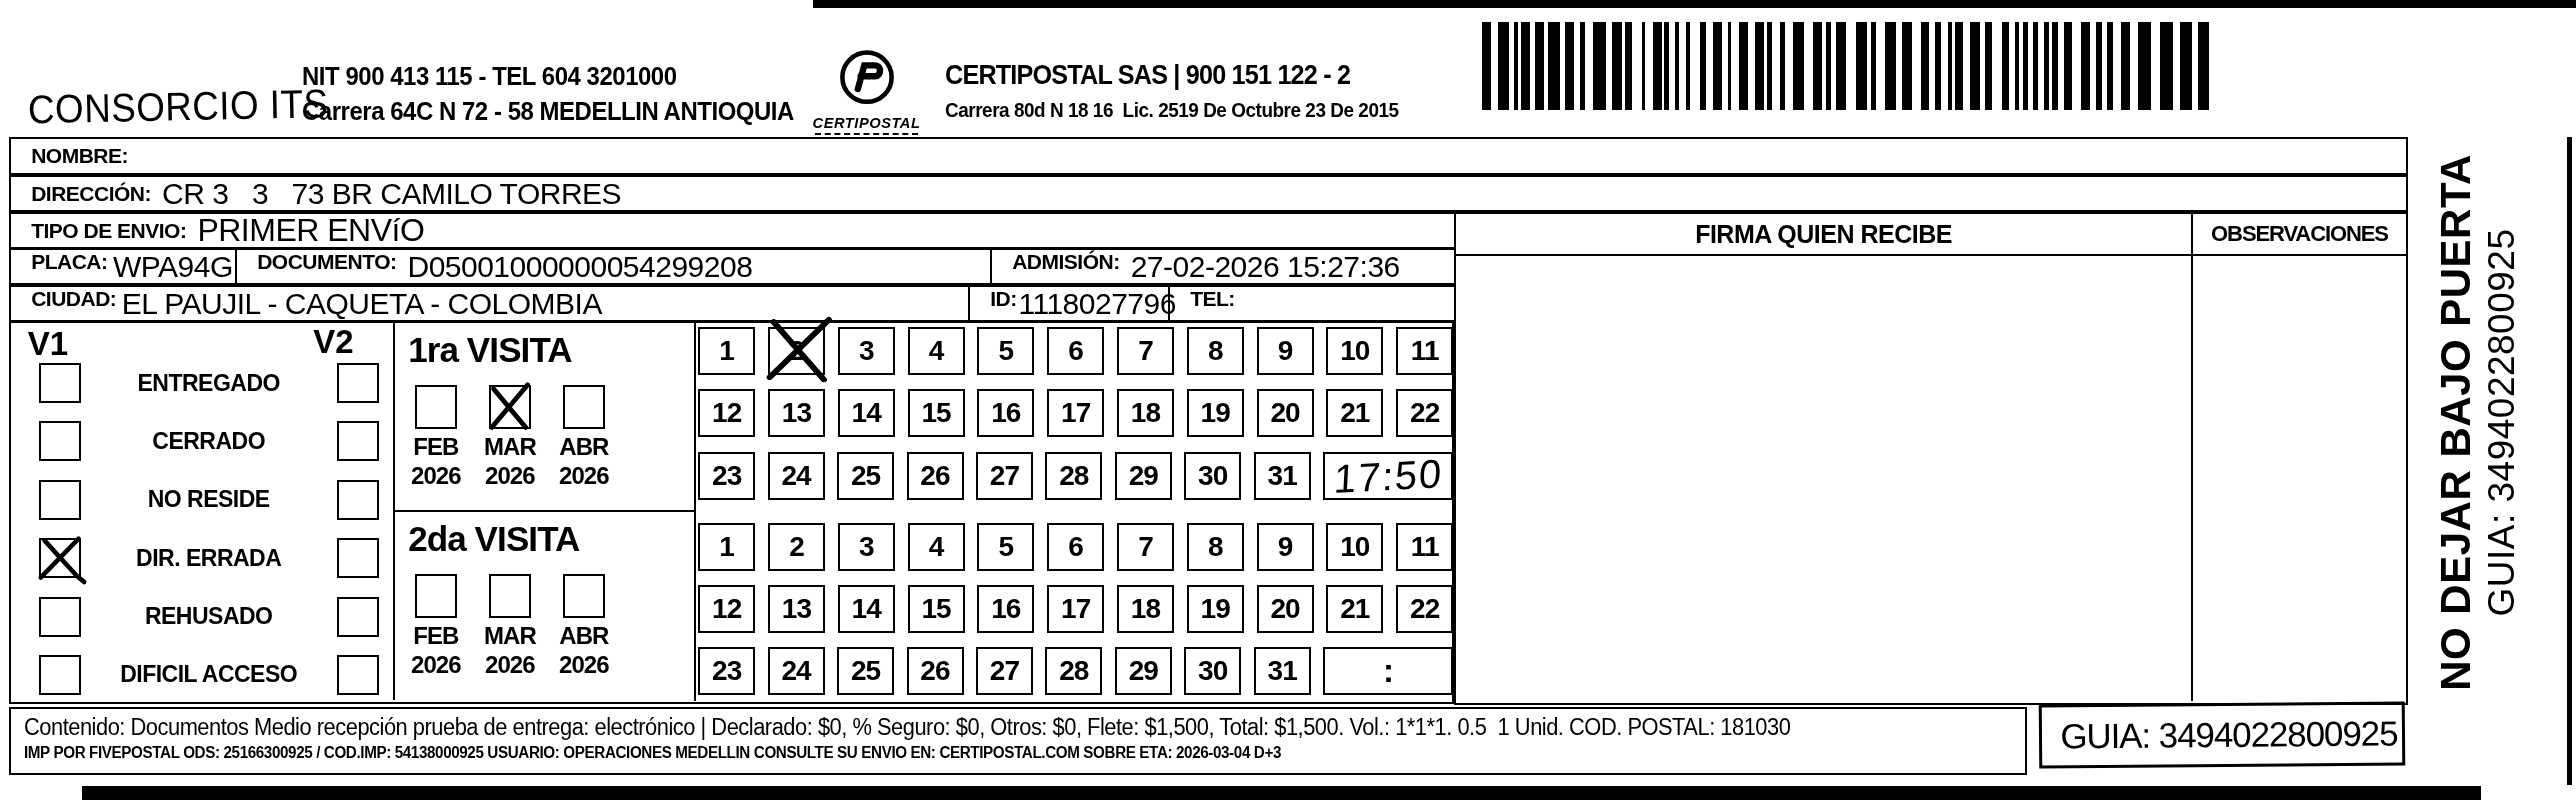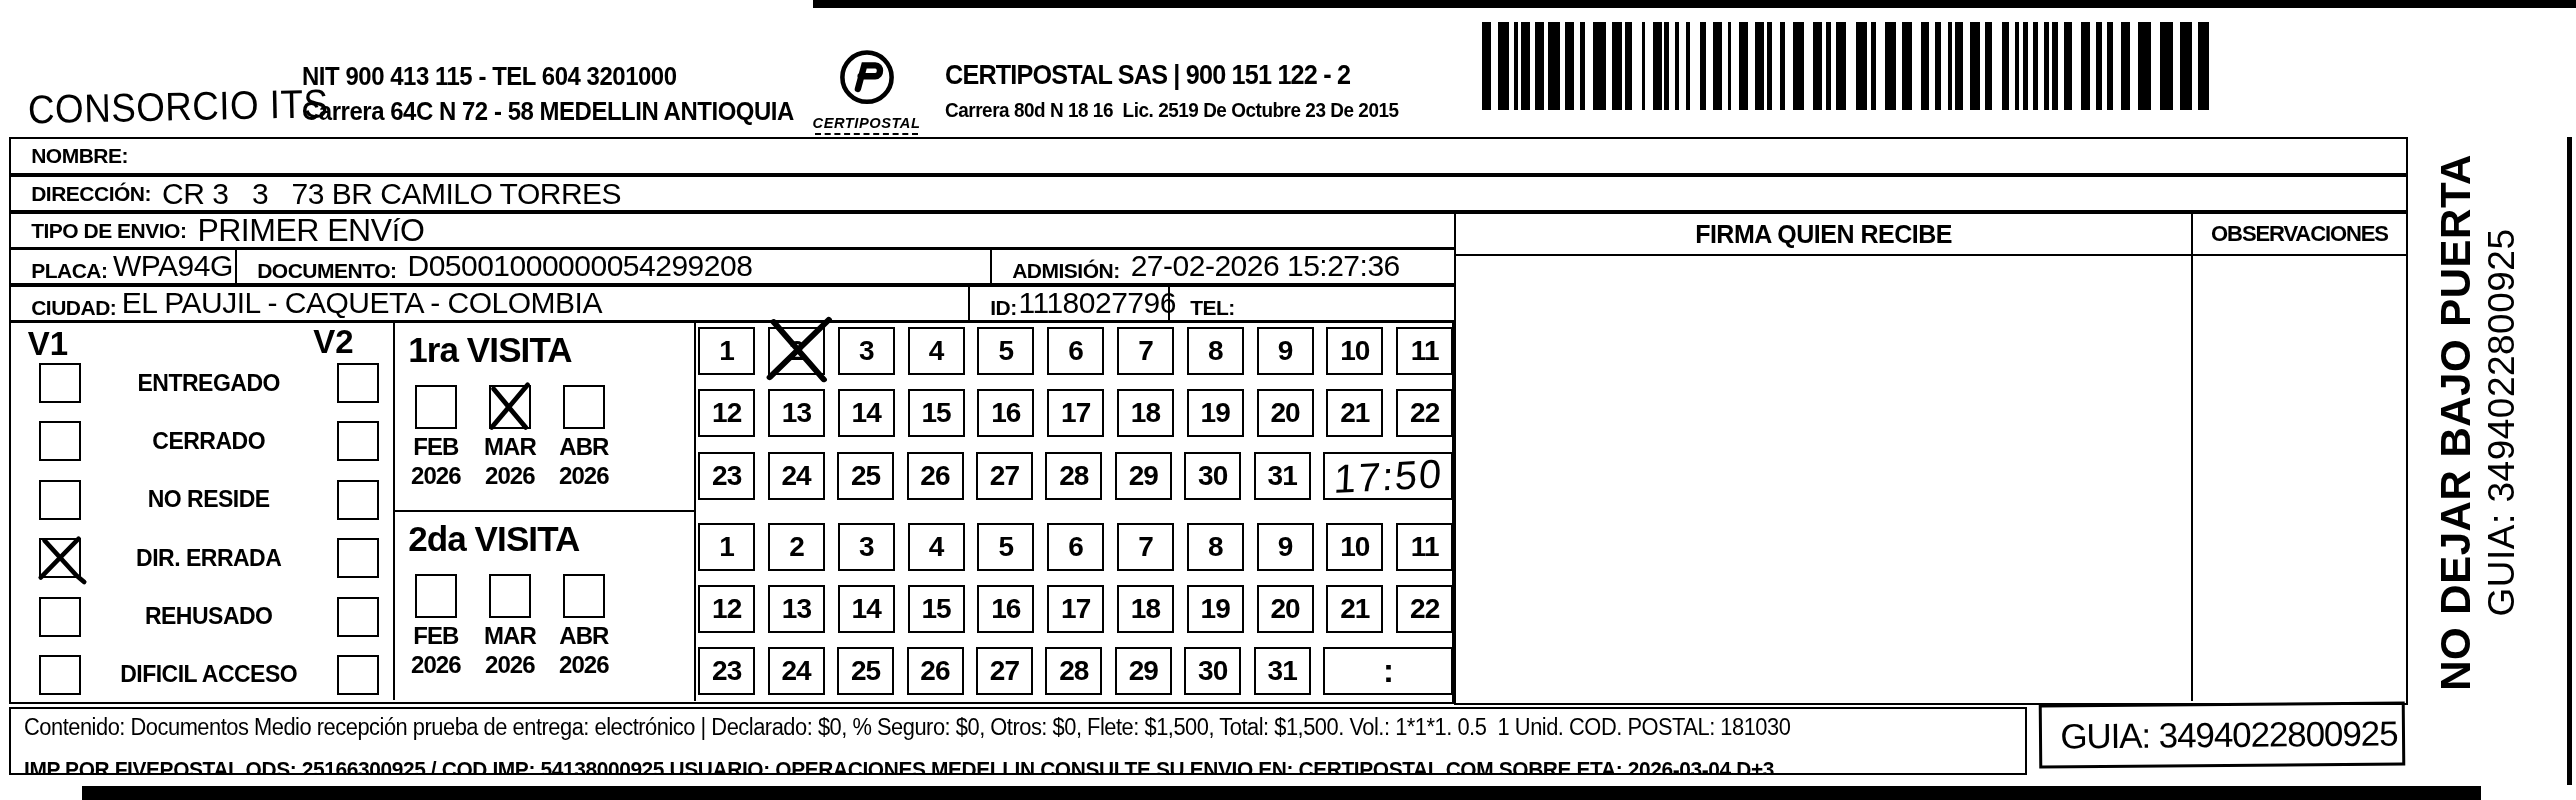--- a/index.html
+++ b/index.html
@@ -19,21 +19,21 @@
   .logo-text{font-size:14.7px;font-weight:700;letter-spacing:0.5px;margin-top:1.8px;}
   .logo-dash{margin:1.8px auto 0;width:103px;border-top:2.7px dashed #000;}
   .provider{left:945px;top:59px;}
   .prov1{font-weight:700;font-size:28px;letter-spacing:-0.9px;}
   .prov2{font-weight:700;font-size:21px;letter-spacing:-0.5px;margin-top:7.3px;}
   .barcode{left:1482px;top:22px;width:744px;height:88px;display:flex;align-items:stretch;overflow:hidden;}
   .bar{background:#000;height:100%;flex:none;}
 
   
   .row{position:absolute;left:9.2px;border:2.7px solid #000;box-sizing:border-box;display:flex;align-items:center;background:#fff;}
-  .cell{display:flex;align-items:flex-end;height:100%;box-sizing:border-box;}
+  .cell{display:flex;align-items:flex-start;height:100%;box-sizing:border-box;}
   .cell+.cell{border-left:2.7px solid #000;}
   .flabel{font-size:21px;font-weight:700;letter-spacing:-0.5px;padding-left:20px;white-space:pre;}
   .fvalue{font-size:30px;letter-spacing:-0.5px;padding-left:11px;white-space:pre;}
   .fvalue.big{font-size:32px;}
 
   
   .firma-panel{left:1454px;top:212px;width:954px;height:493px;border:2.7px solid #000;box-sizing:border-box;}
   .firma-head{display:flex;height:42px;border-bottom:2.7px solid #000;box-sizing:border-box;}
   .firma-title{flex:1;display:flex;align-items:center;justify-content:center;font-size:25px;font-weight:700;letter-spacing:-0.5px;}
   .obs-title{width:215px;border-left:2.7px solid #000;box-sizing:border-box;display:flex;align-items:center;justify-content:center;font-size:22px;font-weight:700;letter-spacing:-1.1px;}
@@ -70,21 +70,21 @@
 
   
   .side-note{left:2184px;top:362px;width:586px;height:121px;transform:rotate(-90deg);
              display:flex;flex-direction:column;align-items:center;justify-content:center;text-align:center;}
   .side-warning{font-size:42px;font-weight:700;letter-spacing:0.5px;white-space:pre;}
   .side-guia{font-size:37px;letter-spacing:0.5px;white-space:pre;margin-top:1.8px;}
 
   
   .footer-box{left:9.2px;top:707px;width:2018px;height:68px;border:2.7px solid #000;box-sizing:border-box;padding:4.6px 0 0 13px;overflow:hidden;}
   .foot1{font-size:23px;font-weight:500;letter-spacing:-0.5px;}
-  .foot2{font-size:22px;font-weight:700;letter-spacing:-0.4px;margin-top:16px;text-decoration:underline;}
+  .foot2{font-size:16px;font-weight:700;letter-spacing:-0.4px;margin-top:3px;text-decoration:underline;}
   .guia-box{left:2039px;top:703px;width:366px;height:64px;border:3.7px solid #000;box-sizing:border-box;display:flex;align-items:center;
             padding-left:18.3px;font-size:35px;letter-spacing:-1.1px;white-space:pre;transform:rotate(-.5deg);}
 </style>
 </head>
 <body>
 
 <div class="page">
 
   <div class="art" style="left:813px;top:0;width:1763px;height:8.2px;"></div>
   <div class="art" style="left:82px;top:786px;width:2399px;height:13.7px;"></div>

